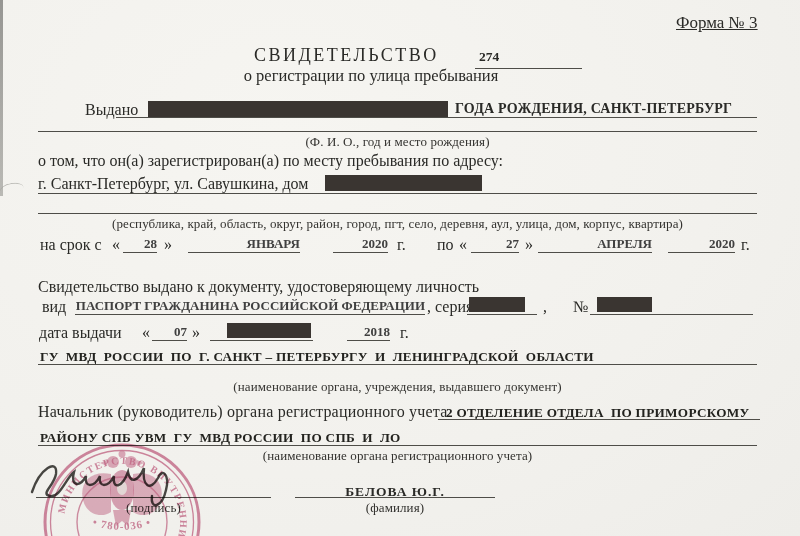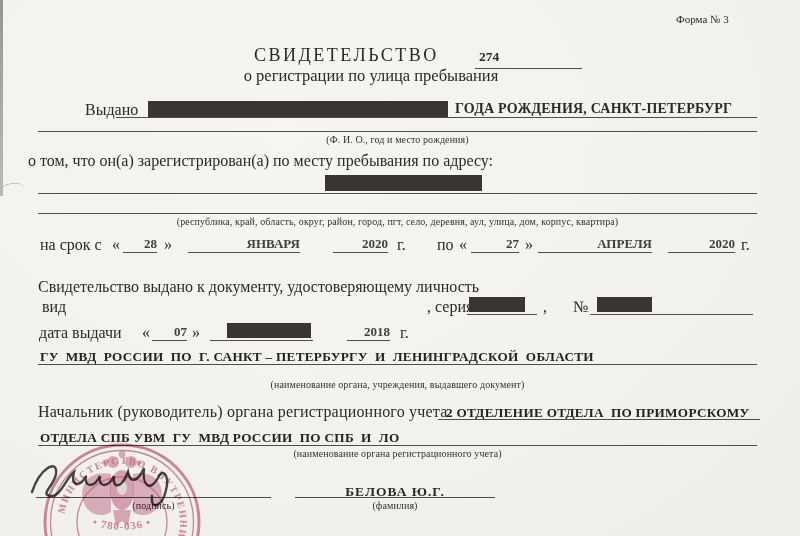--- a/index.html
+++ b/index.html
@@ -1,58 +1,59 @@
 <!DOCTYPE html>
 <html><head>
 <meta charset="utf-8">
 <style>
   html,body{margin:0;padding:0;}
   body{width:800px;height:536px;overflow:hidden;position:relative;
        background:radial-gradient(ellipse at 35% 25%, #f6f5f1 0%, #f2f1ed 60%, #eeede9 100%);
        font-family:"Liberation Serif","DejaVu Serif",serif;color:#2a2a27;}
   .abs{position:absolute;}
   .rule{position:absolute;height:0;border-bottom:1.2px solid #4e4d48;}
-  .cap{position:absolute;font-size:10px;color:#33322f;text-align:center;letter-spacing:.1px;}
+  .cap{position:absolute;font-size:13px;color:#33322f;text-align:center;letter-spacing:.1px;}
   .body-t{font-size:16px;line-height:1.1;}
   .typed{font-weight:700;font-size:13.2px;letter-spacing:.3px;white-space:pre;color:#23231f;}
   .row{position:absolute;height:19px;}
   .row > span{position:absolute;bottom:0;line-height:1;}
   .bl{position:absolute;bottom:0;border-bottom:1.2px solid #4e4d48;text-align:right;
       font-weight:700;font-size:13px;color:#404040;padding-bottom:2px;line-height:1;}
   .bar{position:absolute;background:#3a3531;}
   .blbar{position:absolute;bottom:2px;background:#3a3531;height:15px;}
   .stamp-svg,.sig-svg{position:absolute;mix-blend-mode:multiply;}
   .edge{position:absolute;left:0;top:0;width:3px;height:196px;
         background:linear-gradient(180deg,#4a4a47,#8b8b86);opacity:.55;}
   .edge-curve{position:absolute;left:0;top:183px;width:24px;height:12px;
         border-top:1.5px solid #9a9a94;border-radius:50%;transform:rotate(-10deg);opacity:.6;}
 </style>
 </head>
 <body>
 
 <div class="edge"></div>
 <div class="edge-curve"></div>
 
-<div class="abs" style="left:676px;top:13px;font-size:11px;">Форма № 3</div>
+<div class="abs" style="left:676px;top:13px;font-size:17px;text-decoration:underline;">Форма № 3</div>
 <div class="abs" style="left:254px;top:45px;font-size:18px;letter-spacing:2.5px;">СВИДЕТЕЛЬСТВО</div>
 <div class="abs" style="left:475px;top:49px;width:107px;text-align:left;padding-left:4px;font-size:13.5px;font-weight:600;">274</div>
 <div class="rule" style="left:475px;top:68px;width:107px;"></div>
 <div class="abs" style="left:240px;top:66px;width:262px;text-align:center;font-size:16.5px;">о регистрации по улица пребывания</div>
 
 <div class="row body-t" style="left:38px;top:99px;width:719px;">
   <span style="left:47px;">Выдано</span>
   <span class="bar" style="left:110px;bottom:1px;width:300px;height:16px;"></span>
   <span style="left:417px;bottom:2px;font-size:14px;font-weight:700;letter-spacing:.2px;">ГОДА РОЖДЕНИЯ, САНКТ-ПЕТЕРБУРГ</span>
 </div>
 <div class="rule" style="left:116px;top:117px;width:641px;"></div>
 <div class="rule" style="left:38px;top:131px;width:719px;"></div>
 <div class="cap" style="left:38px;top:134px;width:719px;">(Ф. И. О., год и место рождения)</div>
 
-<div class="abs body-t" style="left:28px;top:152px;text-align:center;">о том, что он(а) зарегистрирован(а) по месту пребывания по адресу:</div>
+<div class="abs body-t" style="left:38px;top:152px;text-align:center;">о том, что он(а) зарегистрирован(а) по месту пребывания по адресу:</div>
 <div class="row body-t" style="left:38px;top:173px;width:719px;">
+  <span style="left:0;">г. Санкт-Петербург, ул. Савушкина, дом</span>
   <span class="bar" style="left:287px;bottom:1px;width:157px;height:16px;"></span>
 </div>
 <div class="rule" style="left:38px;top:193px;width:719px;"></div>
 <div class="rule" style="left:38px;top:213px;width:719px;"></div>
 <div class="cap" style="left:38px;top:216px;width:719px;">(республика, край, область, округ, район, город, пгт, село, деревня, аул, улица, дом, корпус, квартира)</div>
 
 <div class="row body-t" style="left:38px;top:234px;width:719px;">
   <span style="left:2px;">на срок с</span>
   <span style="left:74px;">«</span>
   <span class="bl" style="left:85px;width:34px;">28</span>
@@ -66,20 +67,21 @@
   <span style="left:487px;">»</span>
   <span class="bl" style="left:500px;width:114px;">АПРЕЛЯ</span>
   <span class="bl" style="left:630px;width:67px;">2020</span>
   <span style="left:703px;">г.</span>
 </div>
 
 <div class="abs body-t" style="left:38px;top:278px;">Свидетельство выдано к документу, удостоверяющему личность</div>
 
 <div class="row body-t" style="left:38px;top:296px;width:719px;">
   <span style="left:4px;">вид</span>
+  <span class="bl" style="left:37px;width:350px;">ПАСПОРТ ГРАЖДАНИНА РОССИЙСКОЙ ФЕДЕРАЦИИ</span>
   <span style="left:389px;">, серия</span>
   <span class="bl" style="left:429px;width:70px;">
       <span class="blbar" style="left:2px;width:56px;"></span>
     </span>
   <span style="left:505px;">,</span>
   <span style="left:535px;">№</span>
   <span class="bl" style="left:552px;width:163px;">
       <span class="blbar" style="left:7px;width:55px;"></span>
     </span>
 </div>
@@ -96,21 +98,21 @@
   <span style="left:362px;">г.</span>
 </div>
 
 <div class="abs typed" style="left:40px;top:349px;">ГУ  МВД  РОССИИ  ПО  Г. САНКТ – ПЕТЕРБУРГУ  И  ЛЕНИНГРАДСКОЙ  ОБЛАСТИ</div>
 <div class="rule" style="left:38px;top:364px;width:719px;"></div>
 <div class="cap" style="left:38px;top:367px;width:719px;margin-top:12px;">(наименование органа, учреждения, выдавшего документ)</div>
 
 <div class="abs body-t" style="left:38px;top:403px;letter-spacing:.2px;">Начальник (руководитель) органа регистрационного учета</div>
 <div class="abs typed" style="left:446px;top:405px;">2 ОТДЕЛЕНИЕ ОТДЕЛА  ПО ПРИМОРСКОМУ</div>
 <div class="rule" style="left:438px;top:419px;width:322px;"></div>
-<div class="abs typed" style="left:40px;top:430px;">ОТДЕЛА СПБ УВМ  ГУ  МВД РОССИИ  ПО СПБ  И  ЛО</div>
+<div class="abs typed" style="left:40px;top:430px;">РАЙОНУ СПБ УВМ  ГУ  МВД РОССИИ  ПО СПБ  И  ЛО</div>
 <div class="rule" style="left:38px;top:445px;width:719px;"></div>
 <div class="cap" style="left:38px;top:448px;width:719px;">(наименование органа регистрационного учета)</div>
 
 <div class="rule" style="left:36px;top:497px;width:235px;"></div>
 <div class="cap" style="left:36px;top:500px;width:235px;">(подпись)</div>
 <div class="abs" style="left:295px;top:484px;width:200px;text-align:center;font-size:13.5px;font-weight:600;letter-spacing:1px;">БЕЛОВА  Ю.Г.</div>
 <div class="rule" style="left:295px;top:497px;width:200px;"></div>
 <div class="cap" style="left:295px;top:500px;width:200px;">(фамилия)</div>
 
 <svg class="stamp-svg" style="left:33px;top:428px;opacity:.85;filter:blur(.4px);" width="180" height="108" viewBox="0 0 180 108">

